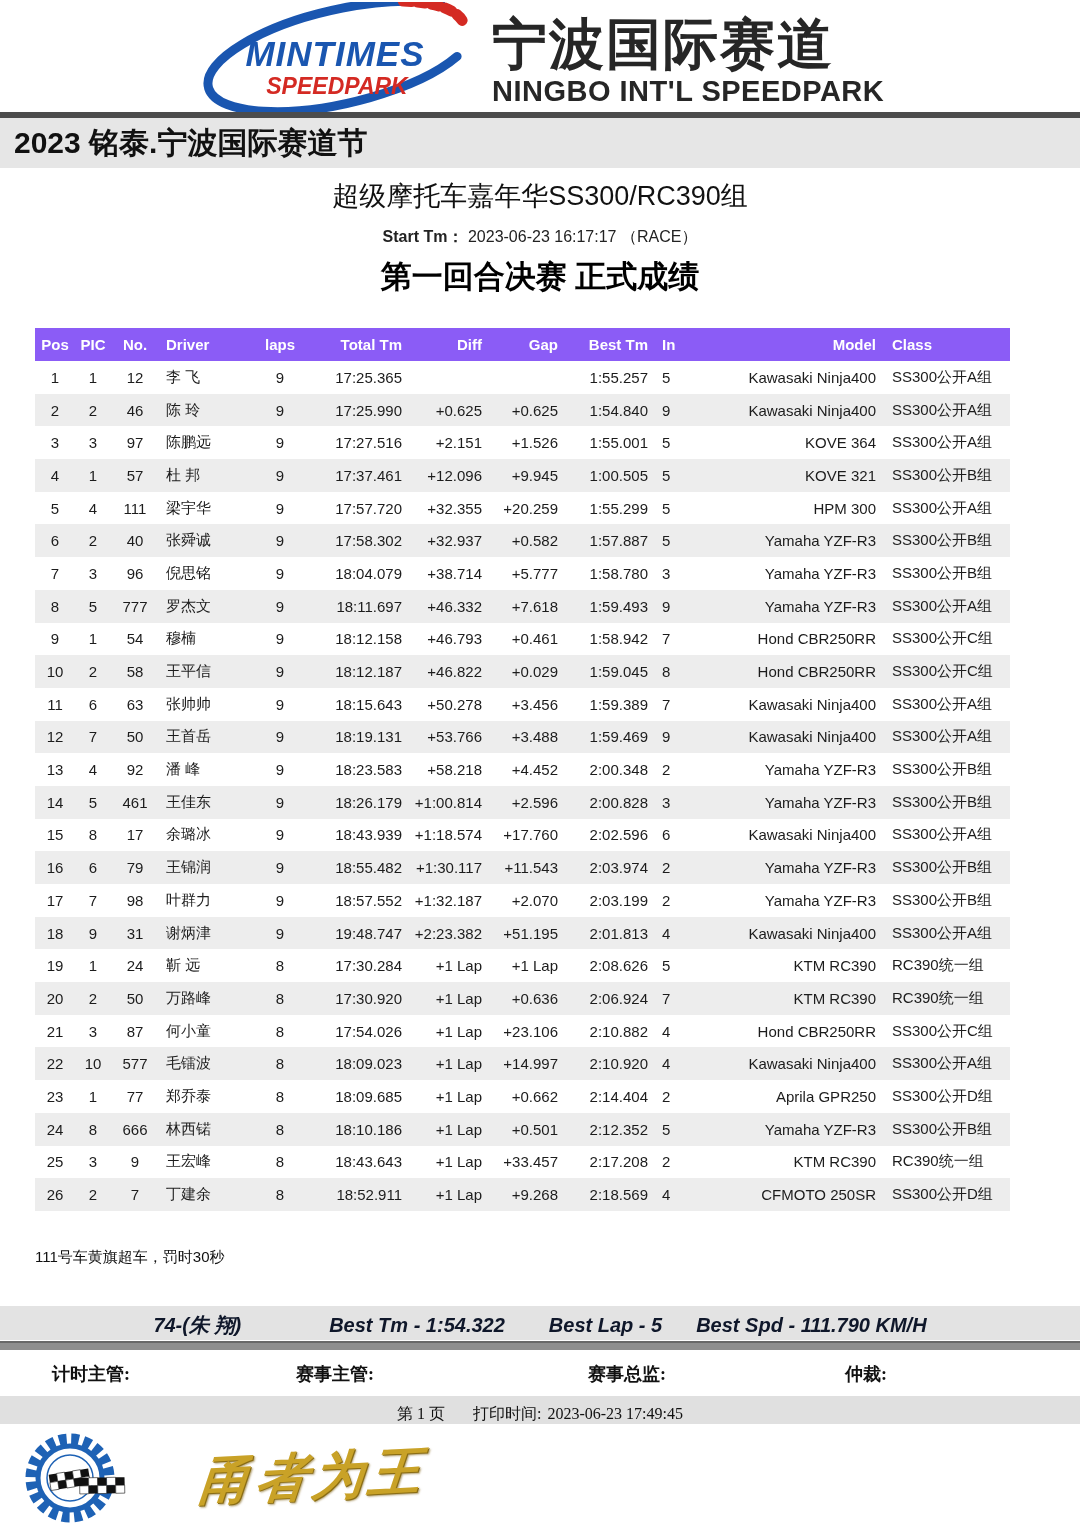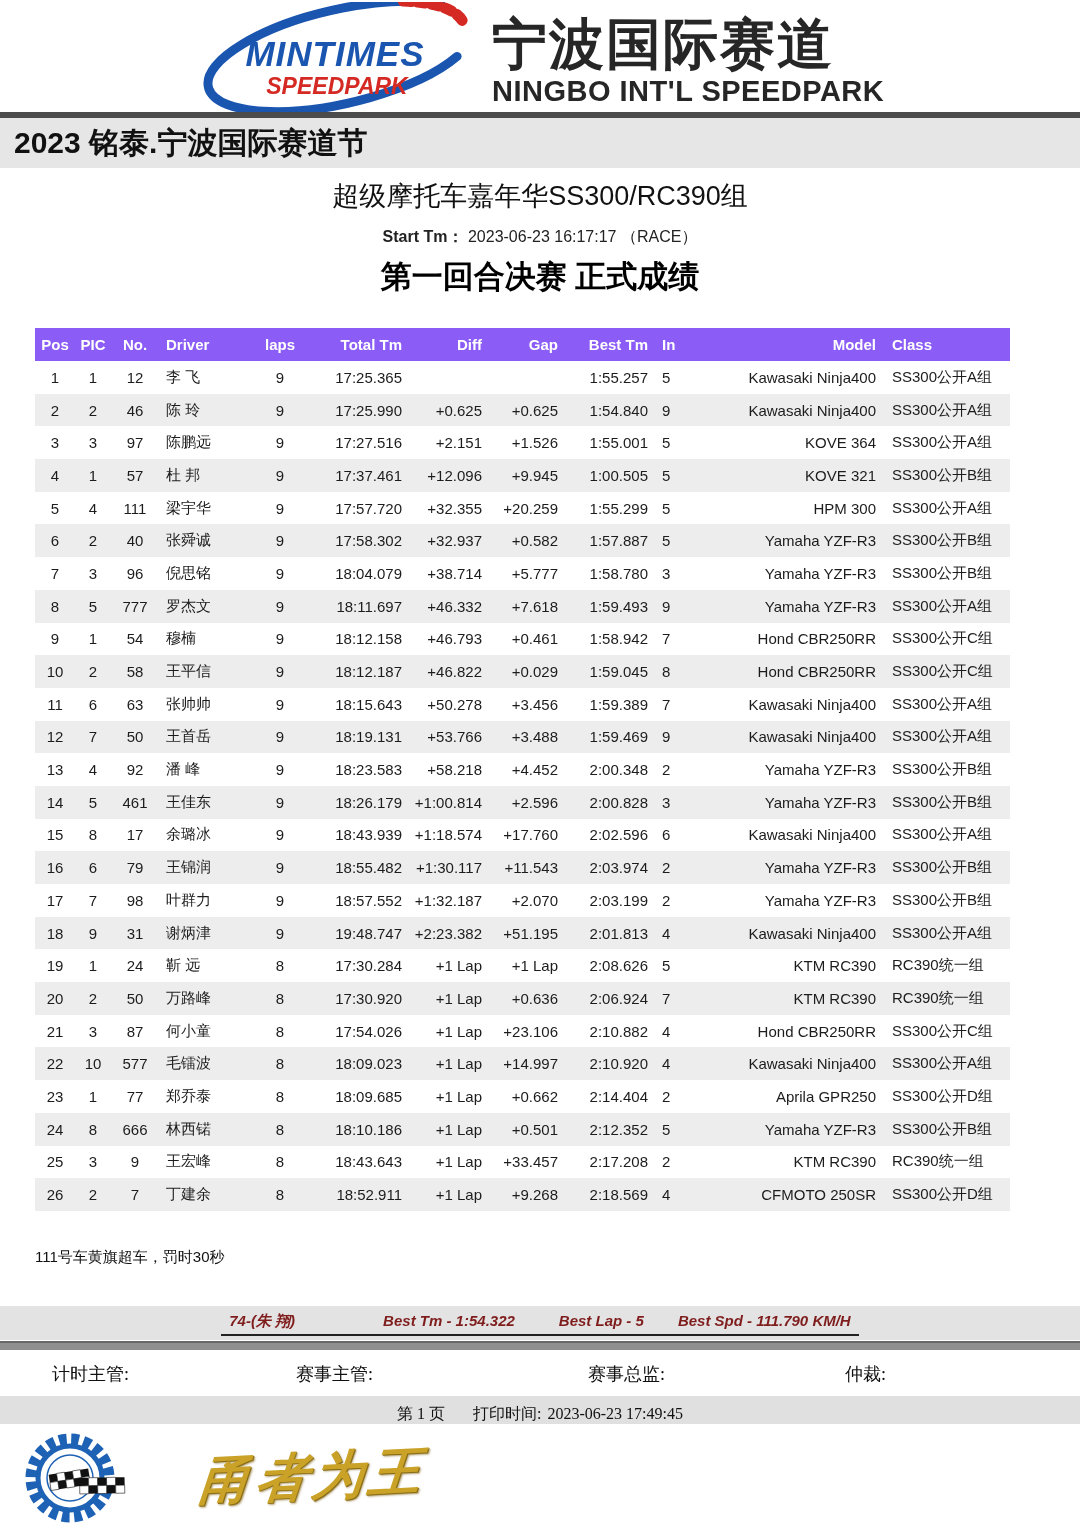--- a/index.html
+++ b/index.html
@@ -42,28 +42,28 @@
   .c3{text-align:left;padding-left:7px;}
   .c5,.c6,.c7,.c8{text-align:right;padding-right:5px;}
   .c9{text-align:left;padding-left:9px;}
   .c10{text-align:right;padding-right:7px;}
   .c11{text-align:left;padding-left:9px;}
 
   
   .footnote{position:absolute;left:35px;top:1248px;font-size:15px;color:#111;}
   .bestbar{position:absolute;left:0;top:1306px;width:1080px;height:34px;background:#e3e3e3;
            text-align:center;}
-  .bestline{display:inline-block;margin-top:6px;font-size:15px;font-style:italic;font-weight:600;
-            color:#7f1d1d;border-bottom:2px solid #222;padding:0 8px 3px 8px;}
+  .bestline{display:inline-block;margin-top:6px;font-size:20px;font-style:italic;font-weight:600;
+            color:#0f172a;border-bottom:2px solid #222;padding:0 8px 3px 8px;}
   .bestline .seg1{margin-right:88px;} .bestline .seg2{margin-right:44px;} .bestline .seg3{margin-right:34px;}
   .divider{position:absolute;left:0;top:1341px;width:1080px;height:9px;
            background:#8f8f8f;border-top:2px solid #696969;box-sizing:border-box;}
   .signs{position:absolute;left:0;top:1362px;width:1080px;height:34px;
          font-family:"Liberation Serif","DejaVu Serif",serif;font-size:18px;color:#111;}
-  .signs span{position:absolute;top:0;}
+  .signs span{position:absolute;top:0;font-weight:bold;}
   .sig0{left:52px;} .sig1{left:296px;} .sig2{left:588px;} .sig3{left:845px;}
   .pagebar{position:absolute;left:0;top:1396px;width:1080px;height:28px;background:#e0e0e0;
            text-align:center;font-family:"Liberation Serif","DejaVu Serif",serif;font-size:16px;color:#111;}
   .pagebar .inner{line-height:36px;}
   .pagebar .pg{margin-right:28px;}
   .pagebar .plabel{margin-right:6px;}
 
   
   .gear-logo{position:absolute;left:22px;top:1430px;width:150px;height:96px;}
   .gold-logo{position:absolute;left:200px;top:1442px;font-size:52px;font-weight:900;

